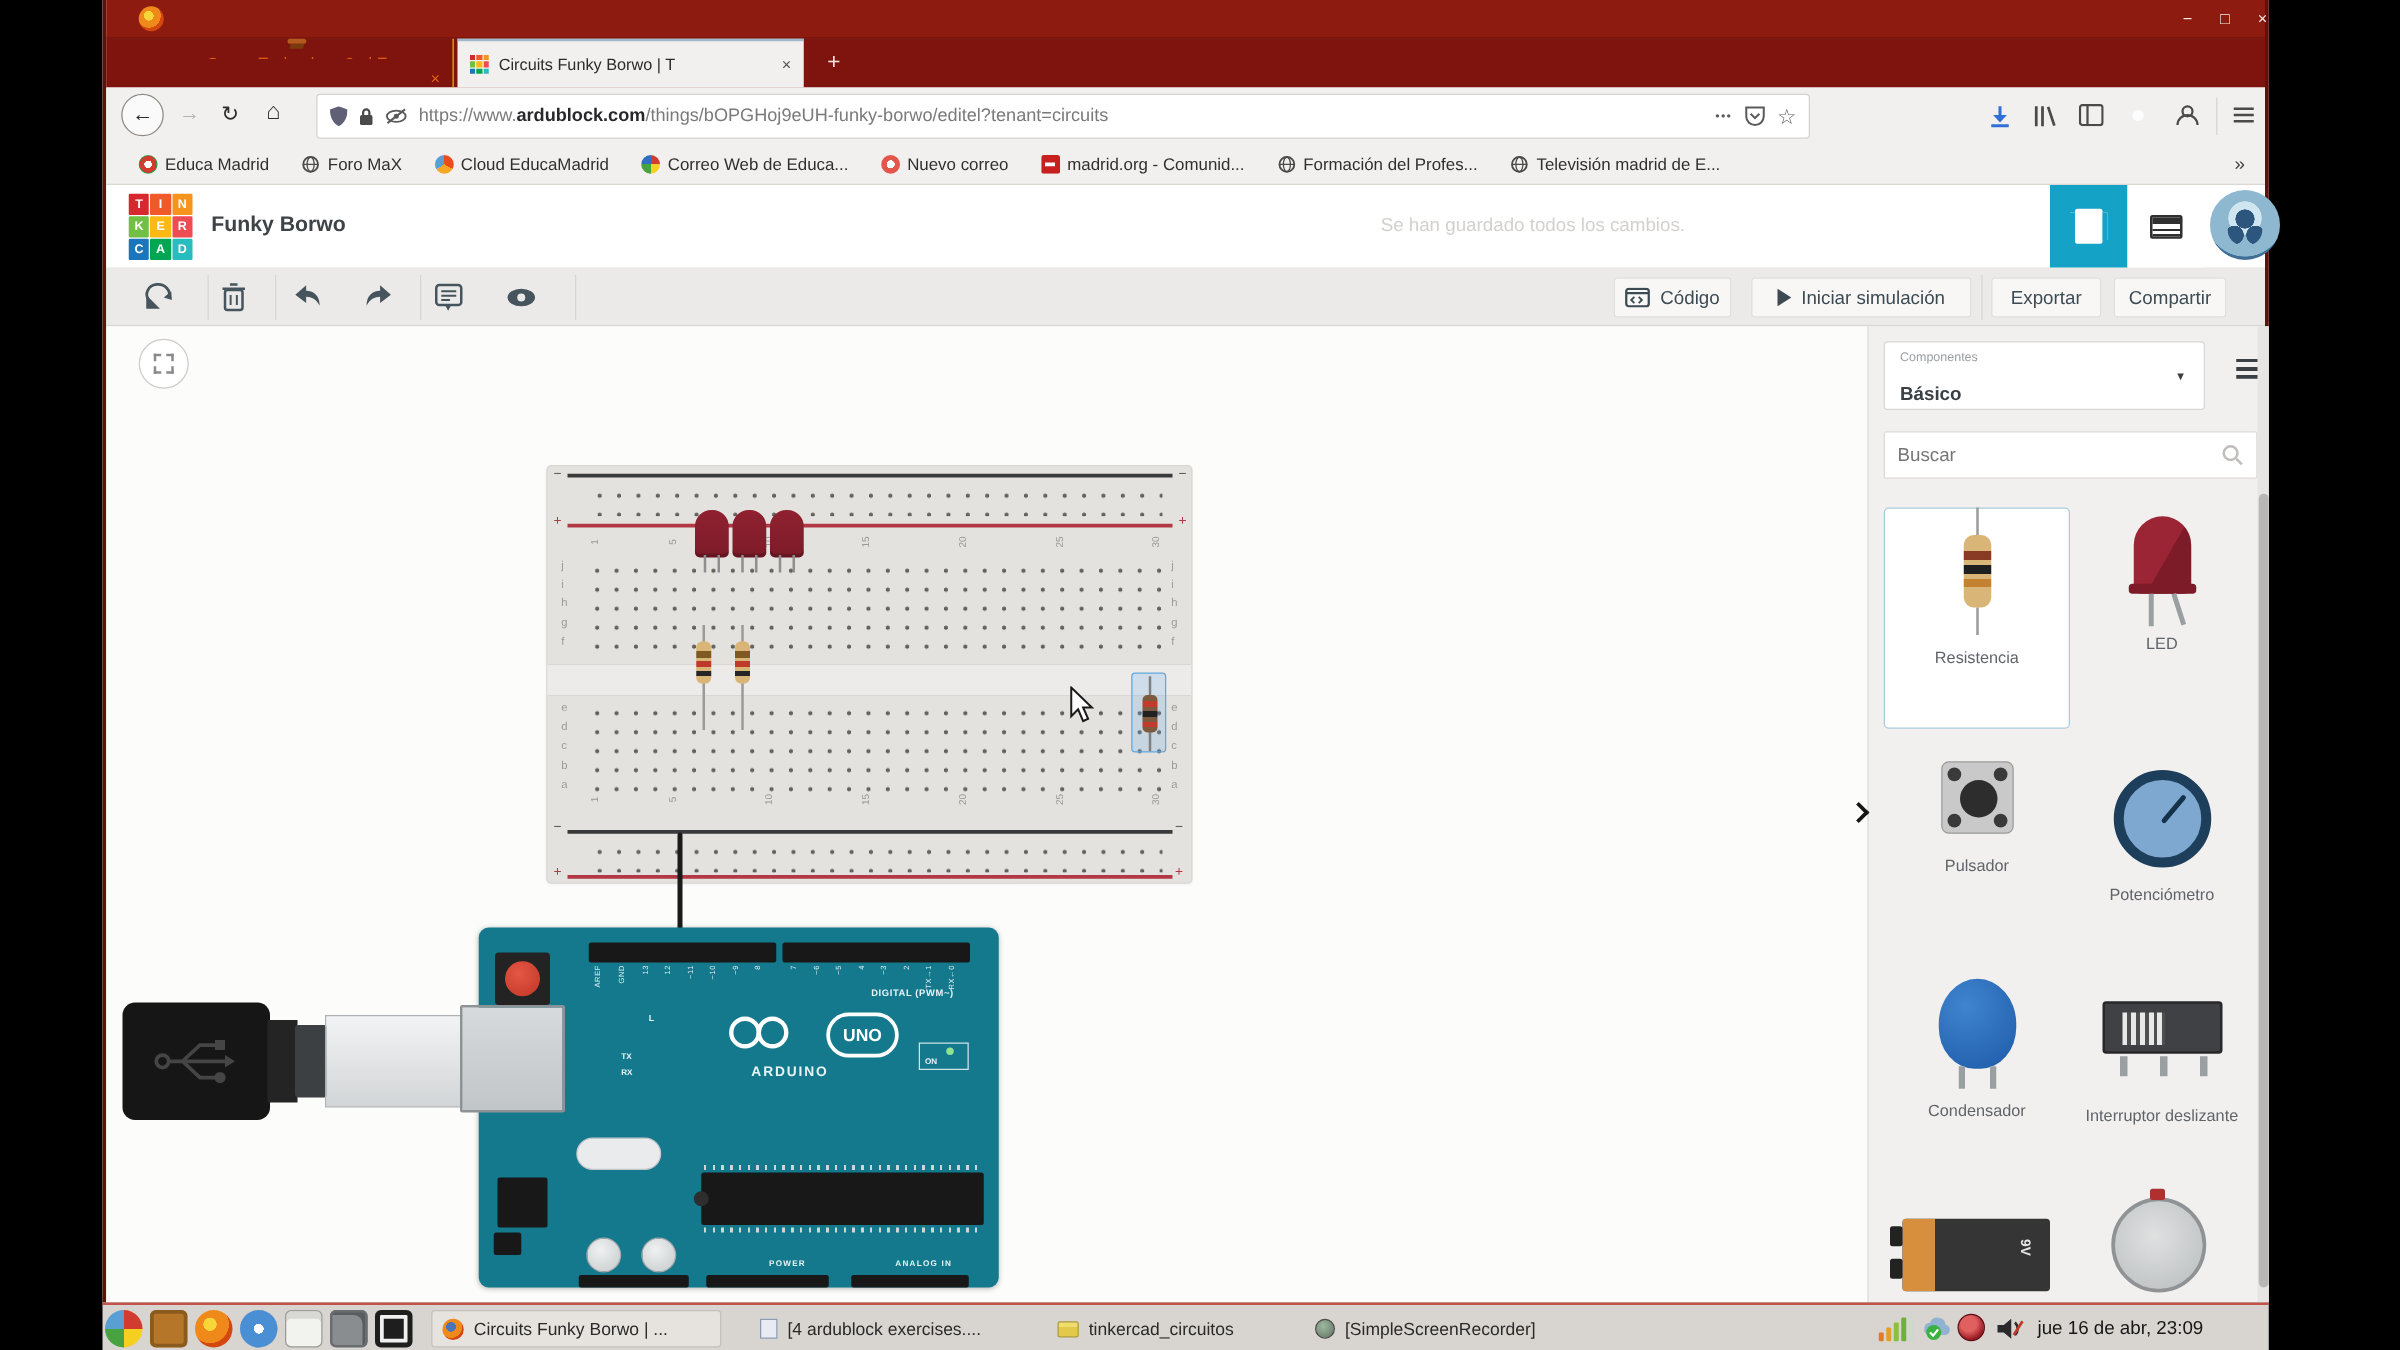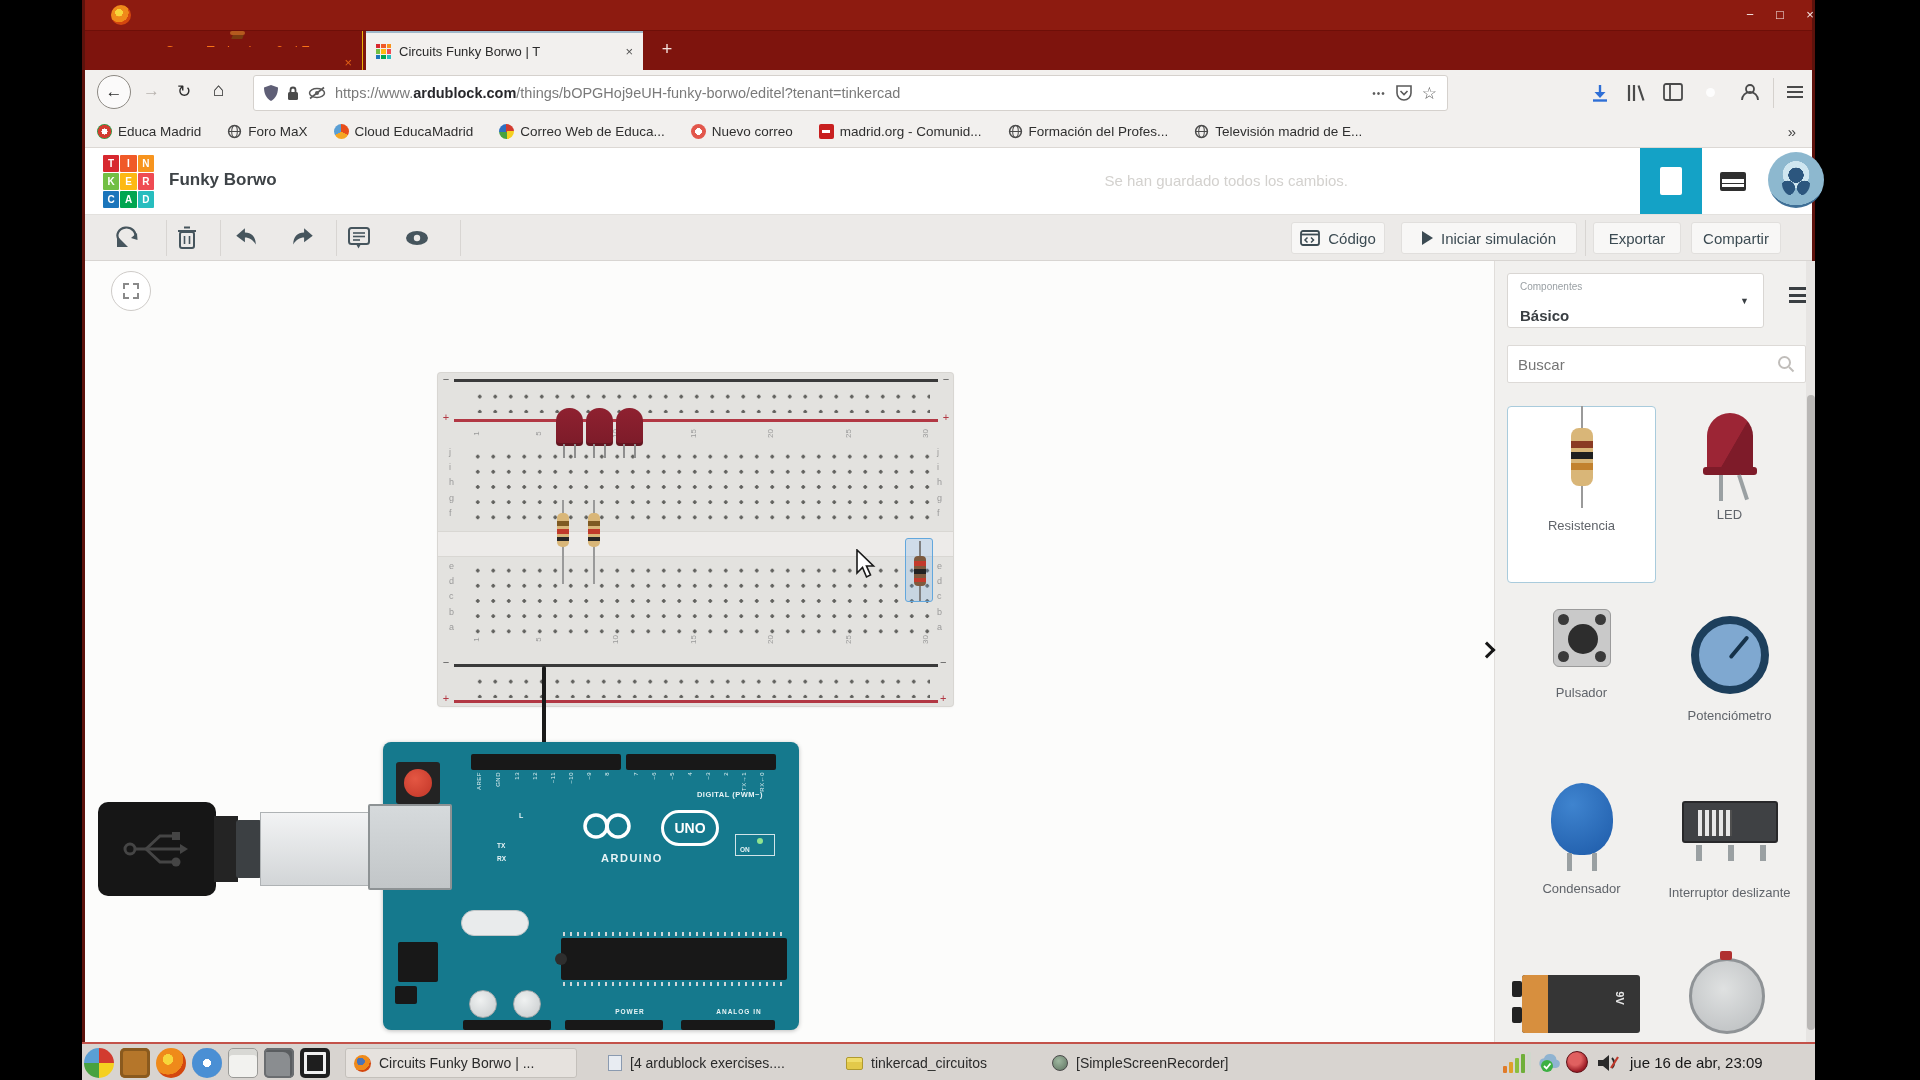--- a/index.html
+++ b/index.html
@@ -43,21 +43,21 @@
   .dim-ic { color:#5c5c5c; }
   .burger { width:16px; height:12px; background:
       linear-gradient(#4a4a4a,#4a4a4a) 0 0/16px 2px no-repeat,
       linear-gradient(#4a4a4a,#4a4a4a) 0 5px/16px 2px no-repeat,
       linear-gradient(#4a4a4a,#4a4a4a) 0 10px/16px 2px no-repeat; }
   .ext-red { width:19px; height:19px; border-radius:50%; background:#e0447e; position:relative; }
   .ext-red::after { content:""; position:absolute; left:5px; top:5px; width:9px; height:9px; border-radius:50%;
                     background:rgba(255,255,255,.85); }
 
   .bookmarks { position:absolute; left:0; top:116px; width:1727px; height:32px; background:#f2f0ee;
-               border-bottom:1px solid #dcd8d4; display:flex; align-items:center; gap:26px; padding-left:12px;
+               border-bottom:1px solid #dcd8d4; display:flex; align-items:center; gap:26px; padding-left:26px;
                font-size:13.5px; color:#2f2f2f; }
   .bm { display:flex; align-items:center; gap:6px; white-space:nowrap; }
   .bm-ic { width:15px; height:15px; border-radius:50%; flex:0 0 auto; }
   .bi-0 { background:radial-gradient(circle,#fff 0 28%,#d23b2f 29% 62%,#3f8f3f 63%); }
   .bi-2 { background:conic-gradient(#e84e1b 0 120deg,#f5a623 0 240deg,#5a9fd4 0); }
   .bi-3 { background:conic-gradient(#d23b2f 0 90deg,#f5d020 0 180deg,#48a23f 0 270deg,#2e6fc1 0); }
   .bi-4 { background:radial-gradient(circle,#fff 0 30%,#e2574c 31%); }
   .bi-5 { border-radius:2px; background:#c81f1f linear-gradient(#fff,#fff) center/8px 3px no-repeat; }
   .bm-more { position:absolute; right:16px; font-size:15px; color:#444; }
 
@@ -301,21 +301,21 @@
           </svg>
       <svg width="12" height="15" viewBox="0 0 12 15">
             <rect x="1" y="6" width="10" height="8" rx="1.5" fill="#4a4a4a"></rect>
             <path d="M3.5 6 V4 a2.5 2.5 0 0 1 5 0 V6" fill="none" stroke="#4a4a4a" stroke-width="1.8"></path>
           </svg>
       <svg width="18" height="14" viewBox="0 0 18 14">
             <ellipse cx="9" cy="7" rx="7.5" ry="4.5" fill="none" stroke="#5a5a5a" stroke-width="1.5"></ellipse>
             <circle cx="9" cy="7" r="2" fill="#5a5a5a"></circle>
             <line x1="2" y1="12.5" x2="16" y2="1.5" stroke="#5a5a5a" stroke-width="1.6"></line>
           </svg>
-      <span class="url-text"><span>https://www.</span><b>ardublock.com</b><span>/things/bOPGHoj9eUH-funky-borwo/editel?tenant=tinkercad</span></span>
+      <span class="url-text"><span>https://www.</span><b>ardublock.com</b><span>/things/bOPGHoj9eUH-funky-borwo/editel?tenant=circuits</span></span>
       <span class="dim-ic" style="font-size:10px; letter-spacing:1px">•••</span>
       <svg width="18" height="18" viewBox="0 0 18 18">
             <path d="M2 2 h14 v7 a7 7 0 0 1 -14 0 Z" fill="none" stroke="#5a5a5a" stroke-width="1.6"></path>
             <path d="M5.5 7 L9 10.5 L12.5 7" fill="none" stroke="#5a5a5a" stroke-width="1.6"></path>
           </svg>
       <span class="dim-ic" style="font-size:17px">☆</span>
     </div>
 
     <svg class="abs" style="left:1505px; top:13px" width="20" height="20" viewBox="0 0 20 20">
           <line x1="10" y1="2" x2="10" y2="10" stroke="#2f6fd6" stroke-width="2.4"></line>

